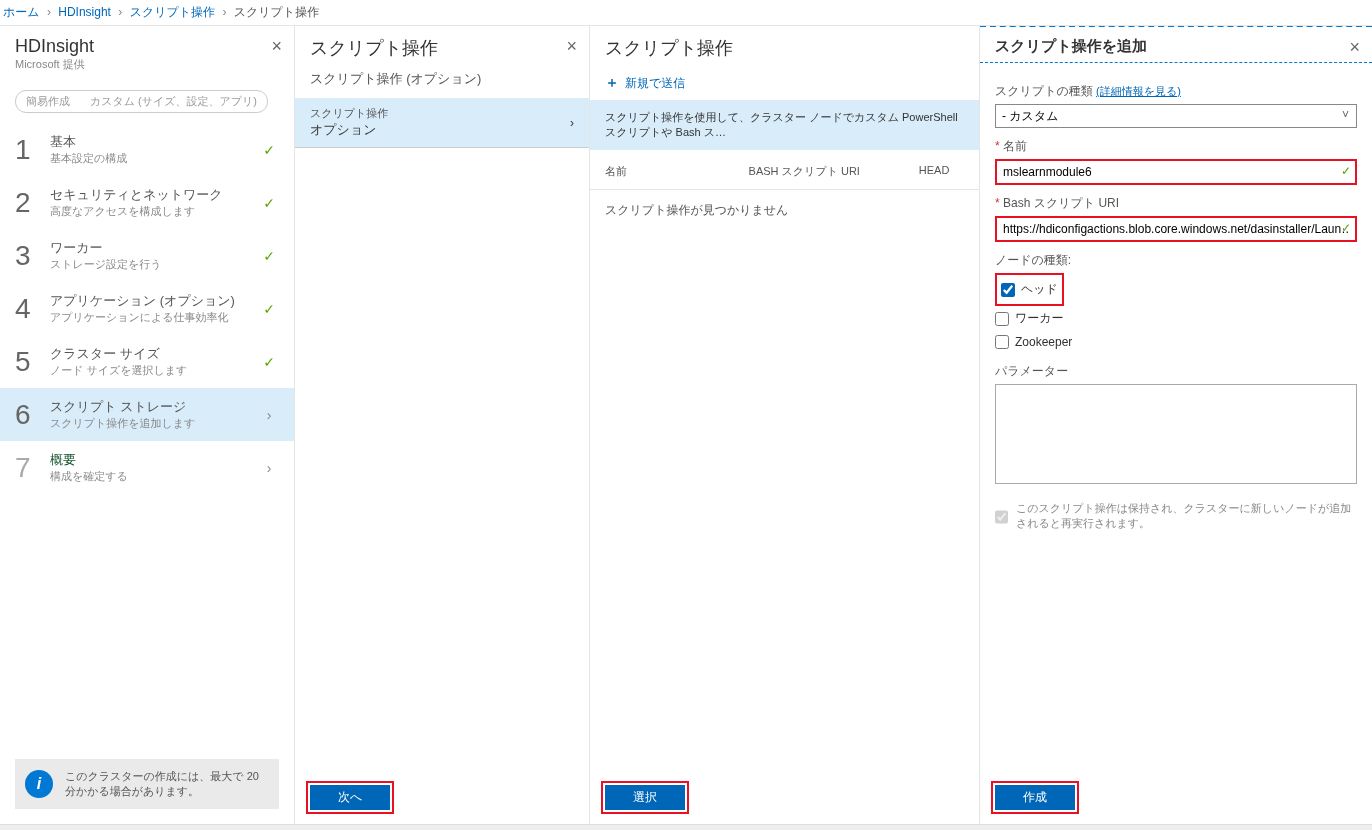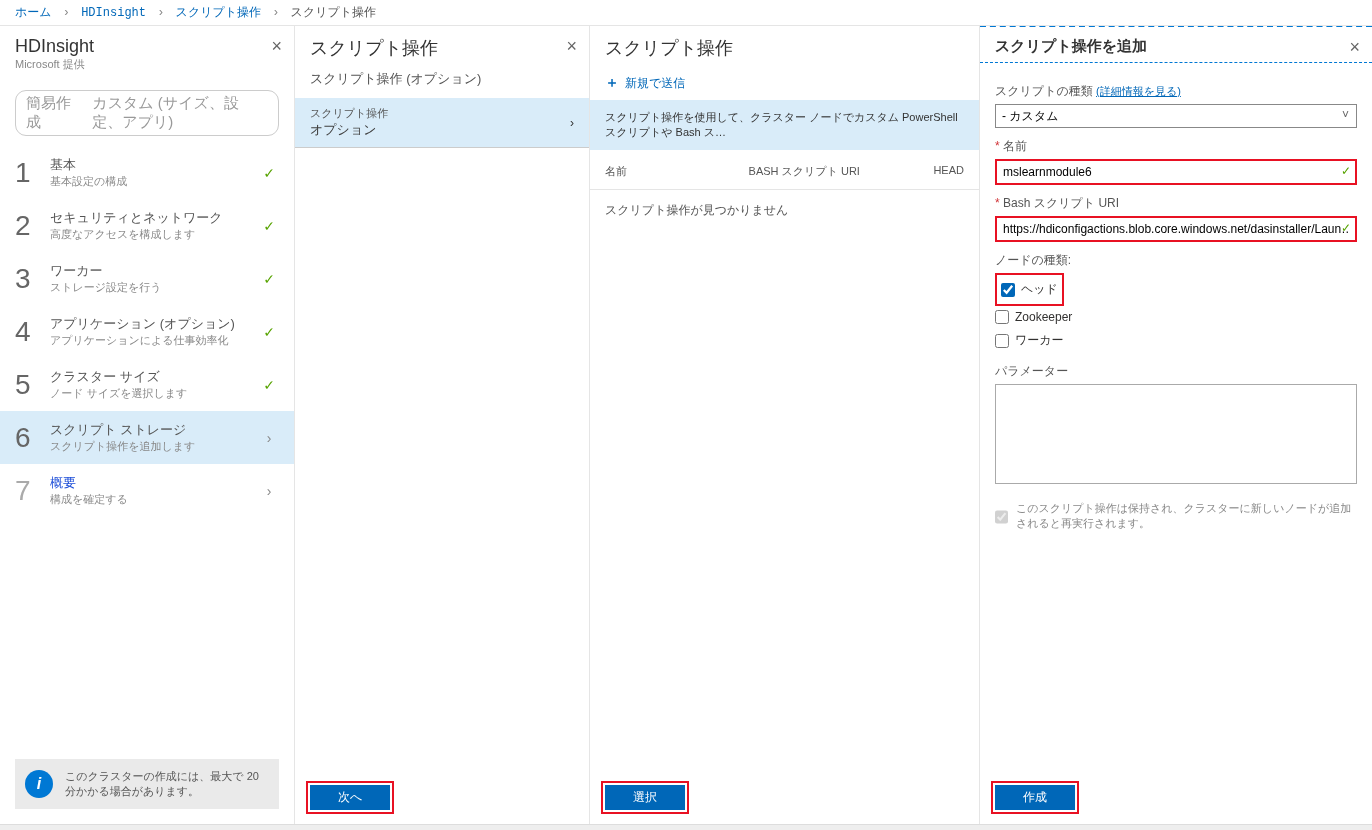--- a/index.html
+++ b/index.html
@@ -10,25 +10,24 @@
   color: #323130;
   width: 1372px;
   height: 830px;
   overflow: hidden;
   display: flex;
   flex-direction: column;
 }
 
 
 .breadcrumb {
-  padding: 4px 15px;
+  padding: 4px 3px;
   font-size: 12px;
   color: #0067b8;
   border-bottom: 1px solid #e5e5e5;
-  font-family: Liberation Mono, monospace;
 }
 .breadcrumb span { color: #666; }
 .breadcrumb .sep { color: #888; margin: 0 4px; }
 .breadcrumb .last { color: #555; }
 
 .blades {
   display: flex;
   flex: 1;
   overflow: hidden;
 }
@@ -65,21 +64,21 @@
   color: #666;
   cursor: pointer;
 }
 
 .pill-toggle {
   margin: 12px 15px 10px;
   display: flex;
   border: 1px solid #ccc;
   border-radius: 11px;
   overflow: hidden;
-  font-size: 15px;
+  font-size: 11px;
   color: #999;
   width: fit-content;
 }
 .pill-toggle span { padding: 3px 10px; }
 
 .steps {
   flex: 1;
   overflow-y: auto;
 }
 .step {
@@ -165,21 +164,21 @@
 }
 .table-head {
   display: flex;
   padding: 14px 15px 10px;
   font-size: 11px;
   color: #555;
   border-bottom: 1px solid #e5e5e5;
 }
 .table-head .col1 { flex: 1.2; }
 .table-head .col2 { flex: 1.3; }
-.table-head .col3 { flex: 0.5; text-align: right; }
+.table-head .col3 { flex: 0.5; text-align: center; }
 .empty-row {
   padding: 12px 15px;
   font-size: 12px;
   color: #555;
 }
 
 
 .form-body {
   padding: 10px 15px;
   flex: 1;
@@ -337,21 +336,21 @@
         <div class="step-num">6</div>
         <div class="step-text">
           <div class="step-title">スクリプト ストレージ</div>
           <div class="step-desc">スクリプト操作を追加します</div>
         </div>
         <div class="step-status">›</div>
       </div>
       <div class="step pending" style="color:#aaa">
         <div class="step-num" style="color:#aaa">7</div>
         <div class="step-text">
-          <div class="step-title" style="color:#1d4ed8">概要</div>
+          <div class="step-title" style="color:#14532d">概要</div>
           <div class="step-desc">構成を確定する</div>
         </div>
         <div class="step-status">›</div>
       </div>
     </div>
     <div class="info-box">
       <div class="info-icon">i</div>
       <div>このクラスターの作成には、最大で 20 分かかる場合があります。</div>
     </div>
   </div>
@@ -426,25 +425,25 @@
 
       <div class="form-label">ノードの種類:</div>
       <span class="red-cb">
         <label class="checkbox-row">
           <input type="checkbox" checked="" style="">
           <span>ヘッド</span>
         </label>
       </span>
       <label class="checkbox-row">
         <input type="checkbox" style="">
-        <span>Zookeeper</span>
+        <span>ワーカー</span>
       </label>
       <label class="checkbox-row">
         <input type="checkbox" style="">
-        <span>ワーカー</span>
+        <span>Zookeeper</span>
       </label>
 
       <div class="form-label">パラメーター</div>
       <textarea class="form-textarea" style=""></textarea>
 
       <div class="persist-row">
         <input type="checkbox" checked="" disabled="" style="">
         <span>このスクリプト操作は保持され、クラスターに新しいノードが追加されると再実行されます。</span>
       </div>
     </div>

